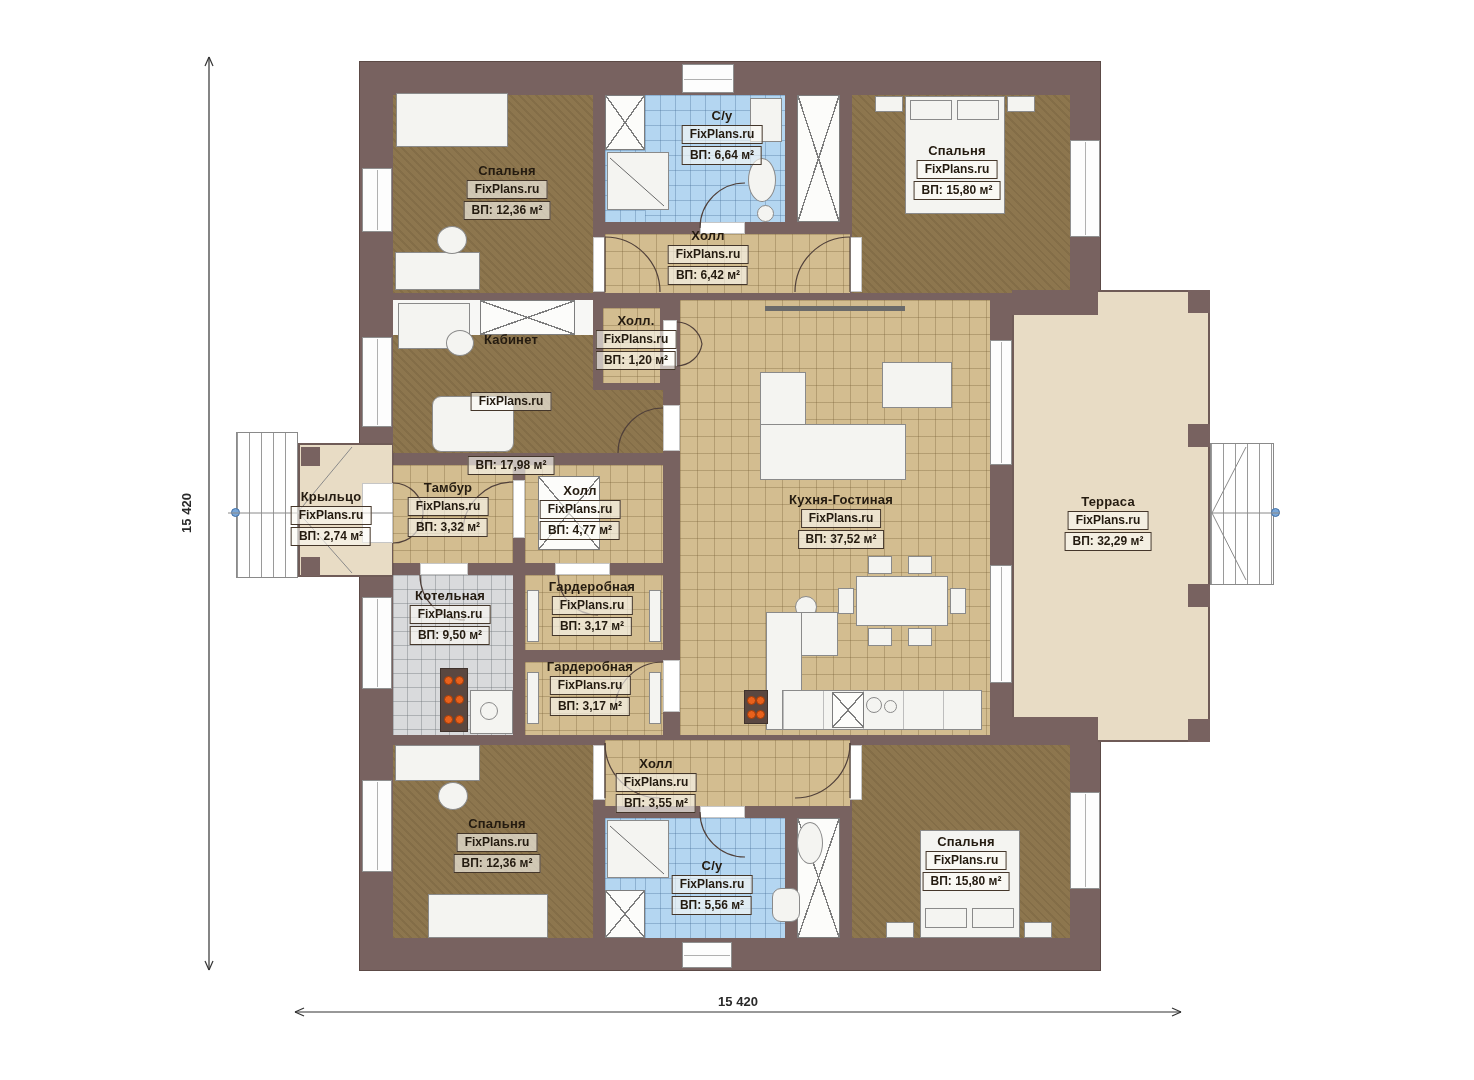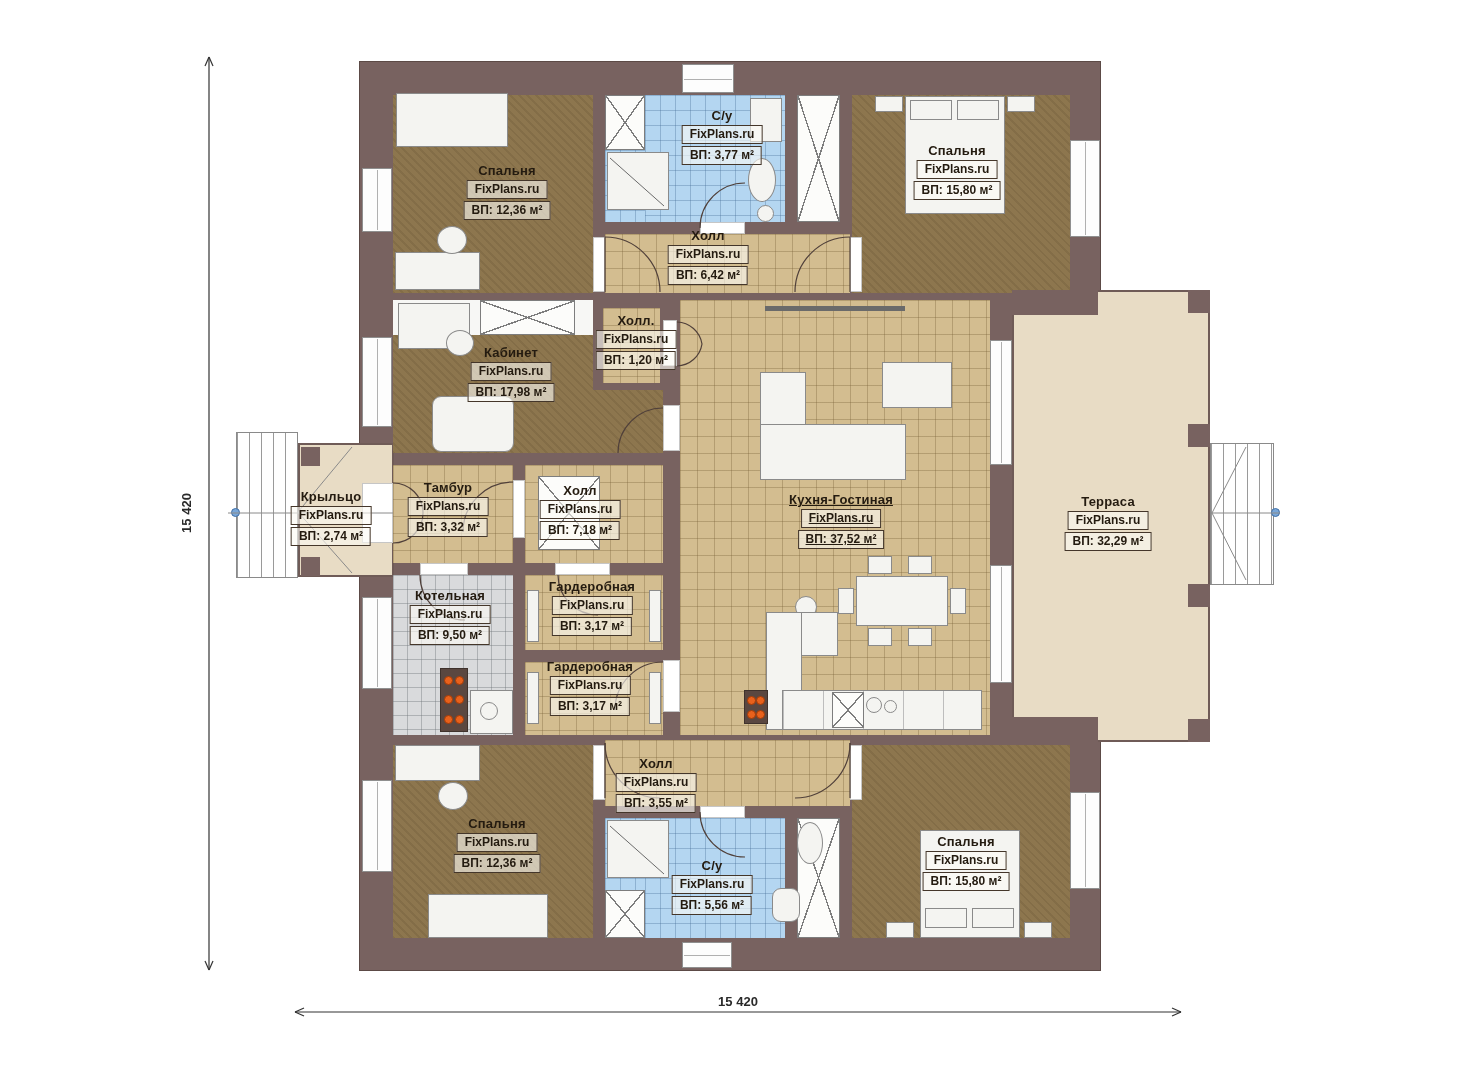--- a/index.html
+++ b/index.html
@@ -259,58 +259,58 @@
   <div class="dim-text" style="left:738px;top:994px;transform:translateX(-50%);">15 420</div>
 
   <div class="room-label" style="left:507px;top:163px;">
     <div class="room-name">Спальня</div>
     <div class="room-box">FixPlans.ru</div>
     <div class="room-box">ВП: 12,36 м²</div>
   </div>
   <div class="room-label" style="left:722px;top:108px;">
     <div class="room-name">С/у</div>
     <div class="room-box">FixPlans.ru</div>
-    <div class="room-box">ВП: 3,77 м²</div>
+    <div class="room-box">ВП: 6,64 м²</div>
   </div>
   <div class="room-label" style="left:957px;top:143px;">
     <div class="room-name">Спальня</div>
     <div class="room-box">FixPlans.ru</div>
     <div class="room-box">ВП: 15,80 м²</div>
   </div>
   <div class="room-label" style="left:708px;top:228px;">
     <div class="room-name">Холл</div>
     <div class="room-box">FixPlans.ru</div>
     <div class="room-box">ВП: 6,42 м²</div>
   </div>
   <div class="room-label" style="left:636px;top:313px;">
     <div class="room-name">Холл.</div>
     <div class="room-box">FixPlans.ru</div>
     <div class="room-box">ВП: 1,20 м²</div>
   </div>
-  <div class="room-label" style="left:511px;top:345px;">
+  <div class="room-label" style="left:511px;top:332px;gap:43px;">
     <div class="room-name">Кабинет</div>
     <div class="room-box">FixPlans.ru</div>
     <div class="room-box">ВП: 17,98 м²</div>
   </div>
   <div class="room-label" style="left:331px;top:489px;">
     <div class="room-name">Крыльцо</div>
     <div class="room-box">FixPlans.ru</div>
     <div class="room-box">ВП: 2,74 м²</div>
   </div>
   <div class="room-label" style="left:448px;top:480px;">
     <div class="room-name">Тамбур</div>
     <div class="room-box">FixPlans.ru</div>
     <div class="room-box">ВП: 3,32 м²</div>
   </div>
   <div class="room-label" style="left:580px;top:483px;">
     <div class="room-name">Холл</div>
     <div class="room-box">FixPlans.ru</div>
-    <div class="room-box">ВП: 7,18 м²</div>
-  </div>
-  <div class="room-label" style="left:841px;top:492px;text-decoration:underline;">
+    <div class="room-box">ВП: 4,77 м²</div>
+  </div>
+  <div class="room-label" style="left:841px;top:492px;">
     <div class="room-name">Кухня-Гостиная</div>
     <div class="room-box">FixPlans.ru</div>
     <div class="room-box">ВП: 37,52 м²</div>
   </div>
   <div class="room-label" style="left:1108px;top:494px;text-align:right;">
     <div class="room-name">Терраса</div>
     <div class="room-box">FixPlans.ru</div>
     <div class="room-box">ВП: 32,29 м²</div>
   </div>
   <div class="room-label" style="left:450px;top:588px;">

